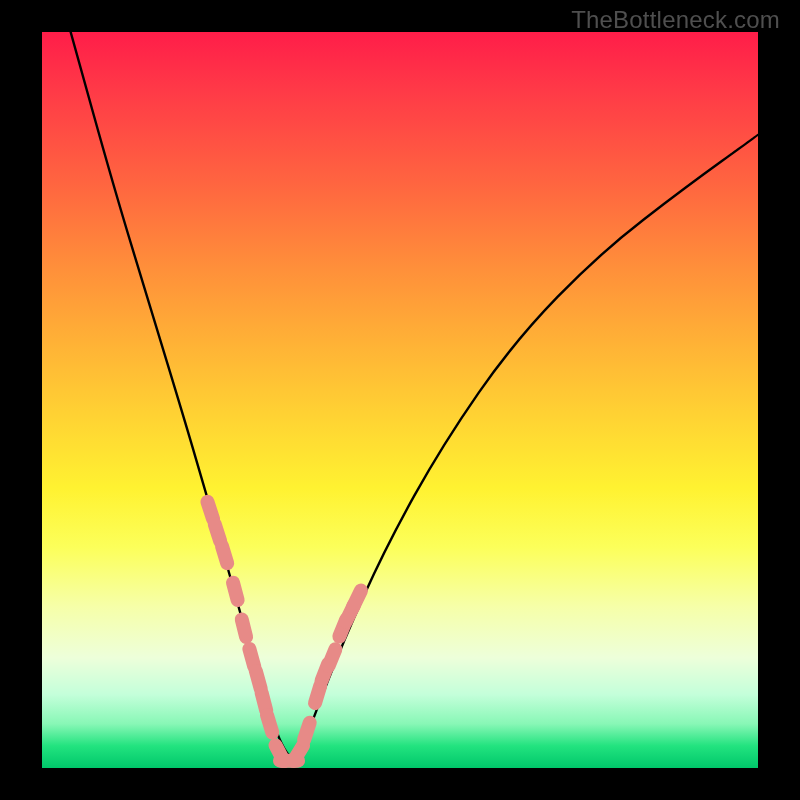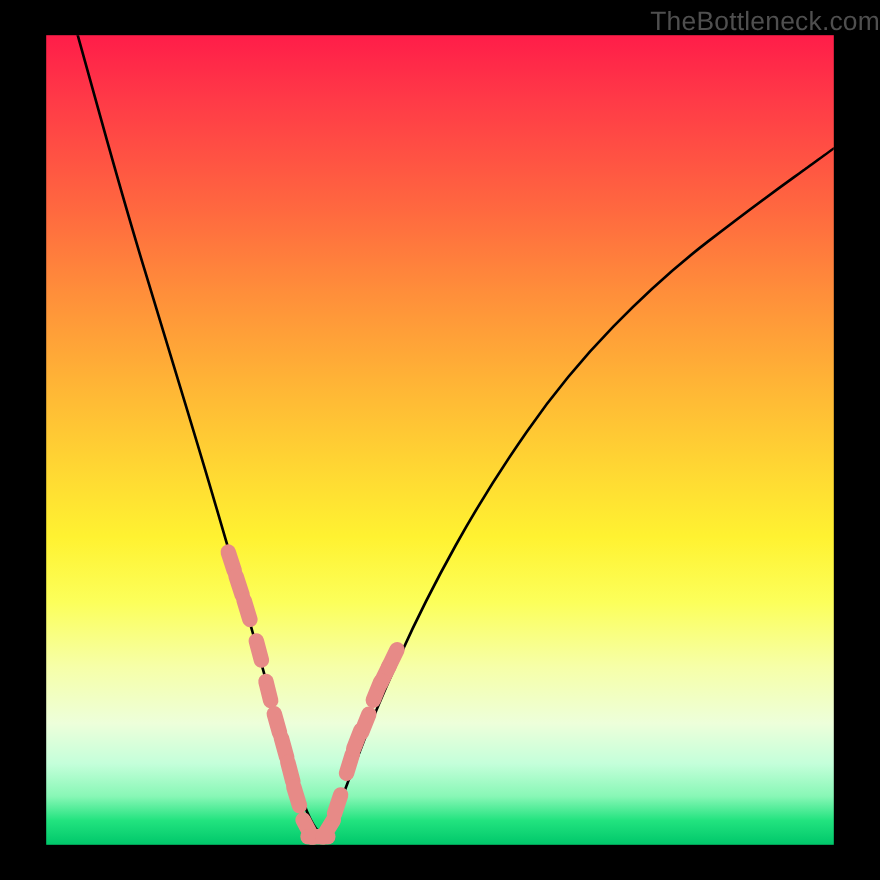--- a/index.html
+++ b/index.html
@@ -35,21 +35,21 @@
       #f6ffa8 78%,
       #edffda 85%,
       #c4ffda 90%,
       #88f7b6 94%,
       #22e37f 97%,
       #00c76a 100%);
   }
   .watermark {
     position: absolute;
     top: 6px;
-    right: 0;
+    right: 20px;
     color: #4f4f4f;
     font-size: 24px;
     font-weight: 500;
     letter-spacing: 0.2px;
     user-select: none;
   }
   svg.lines {
     position: absolute;
     left: 0; top: 0;
     width: 716px;

